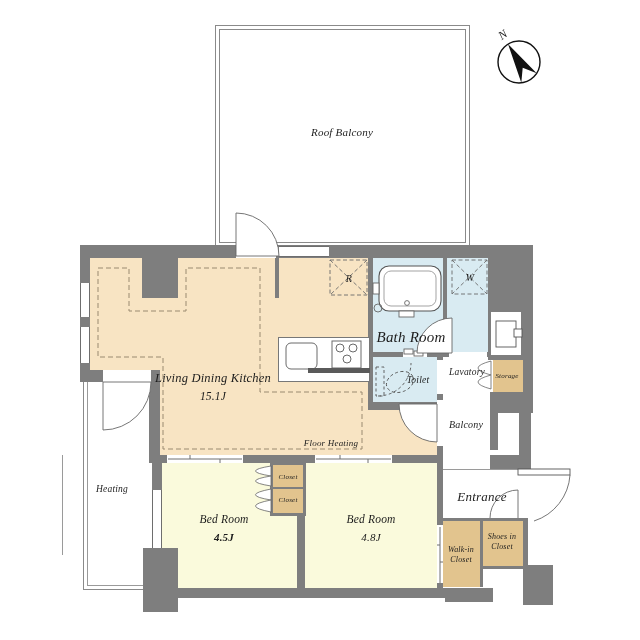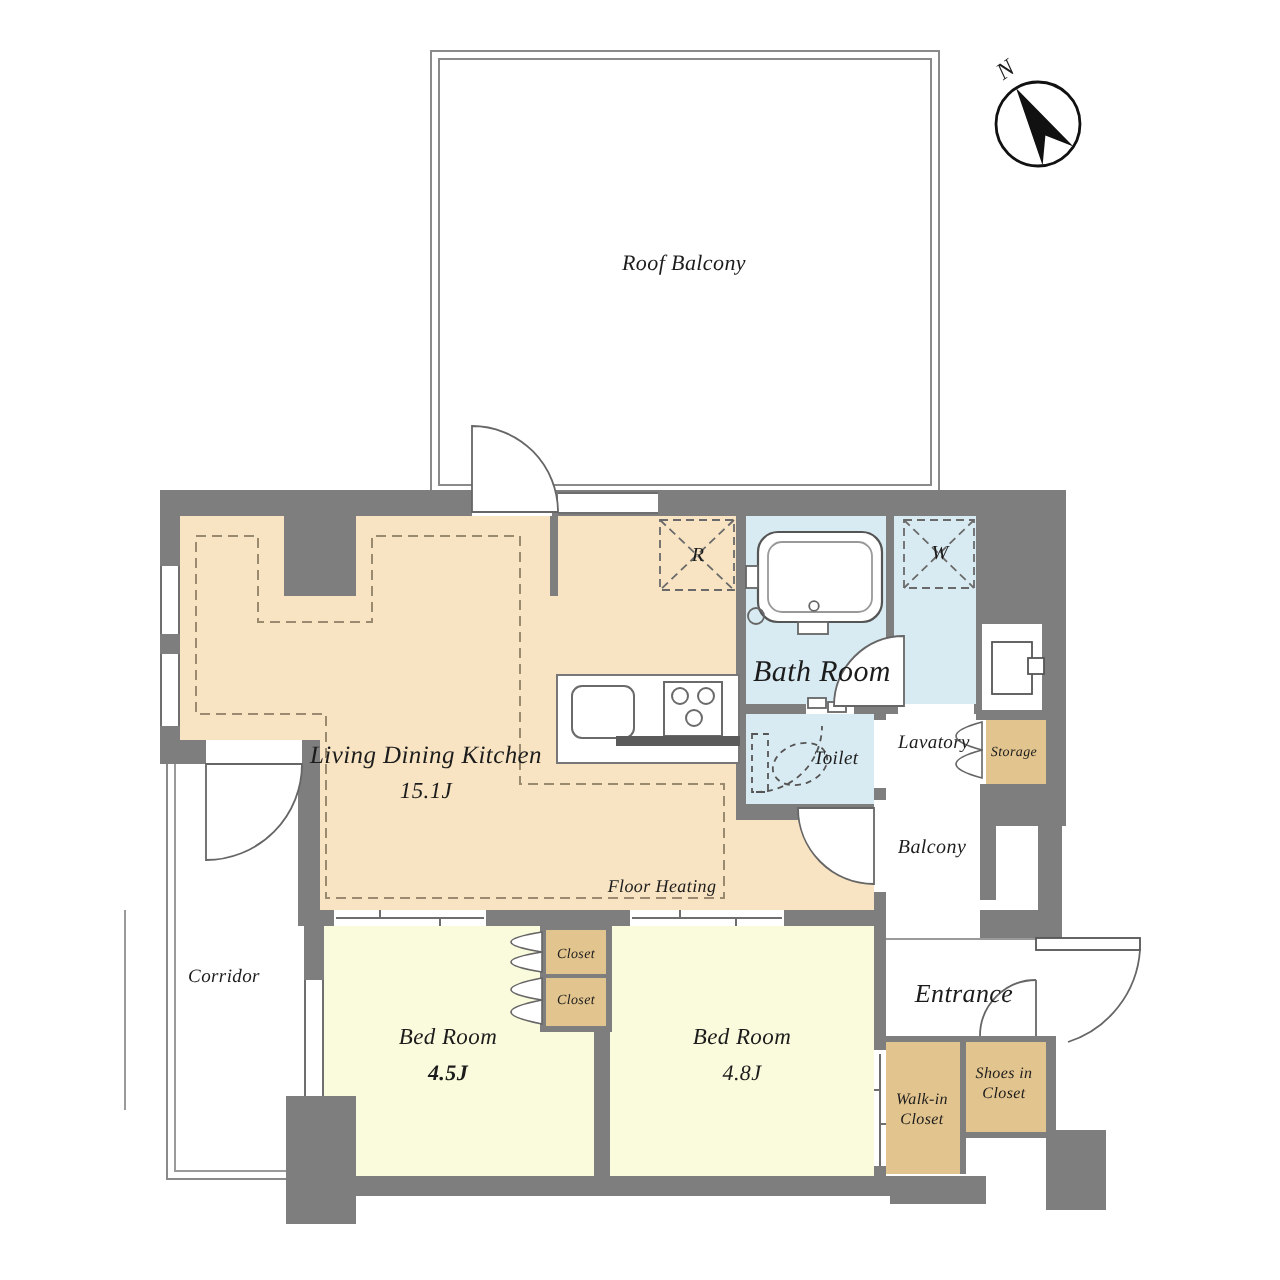--- a/index.html
+++ b/index.html
@@ -198,21 +198,21 @@
         <line x1="440" y1="562" x2="443" y2="562"></line>
     </g>
 
     <g>
       <circle cx="519" cy="62" r="21" fill="none" stroke="#111" stroke-width="1.4"></circle>
       <polygon points="508,44 536.7,73.3 522.7,67.8 521.3,82.7" fill="#111"></polygon>
     </g>
   </svg>
 
   <div class="lbl" style="left:342px;top:132px;font-size:11px;">Roof Balcony</div>
-  <div class="lbl" style="left:112px;top:489px;font-size:9.5px;">Corridor</div>
+  <div class="lbl" style="left:112px;top:489px;font-size:9.5px;">Heating</div>
 
   <div class="lbl" style="left:213px;top:378px;font-size:12.5px;">Living Dining Kitchen</div>
   <div class="lbl" style="left:213px;top:396px;font-size:11.5px;text-align:right;">15.1J</div>
   <div class="lbl" style="left:331px;top:443px;font-size:9px;">Floor Heating</div>
 
   <div class="lbl" style="left:411px;top:337px;font-size:15px;">Bath Room</div>
   <div class="lbl" style="left:467px;top:328px;font-size:9.5px;margin-top:44px;">Lavatory</div>
   <div class="lbl" style="left:418px;top:380px;font-size:9.5px;font-style:italic;">Toilet</div>
   <div class="lbl" style="left:507px;top:376px;font-size:7px;">Storage</div>
   <div class="lbl" style="left:466px;top:424px;font-size:10px;">Balcony</div>

